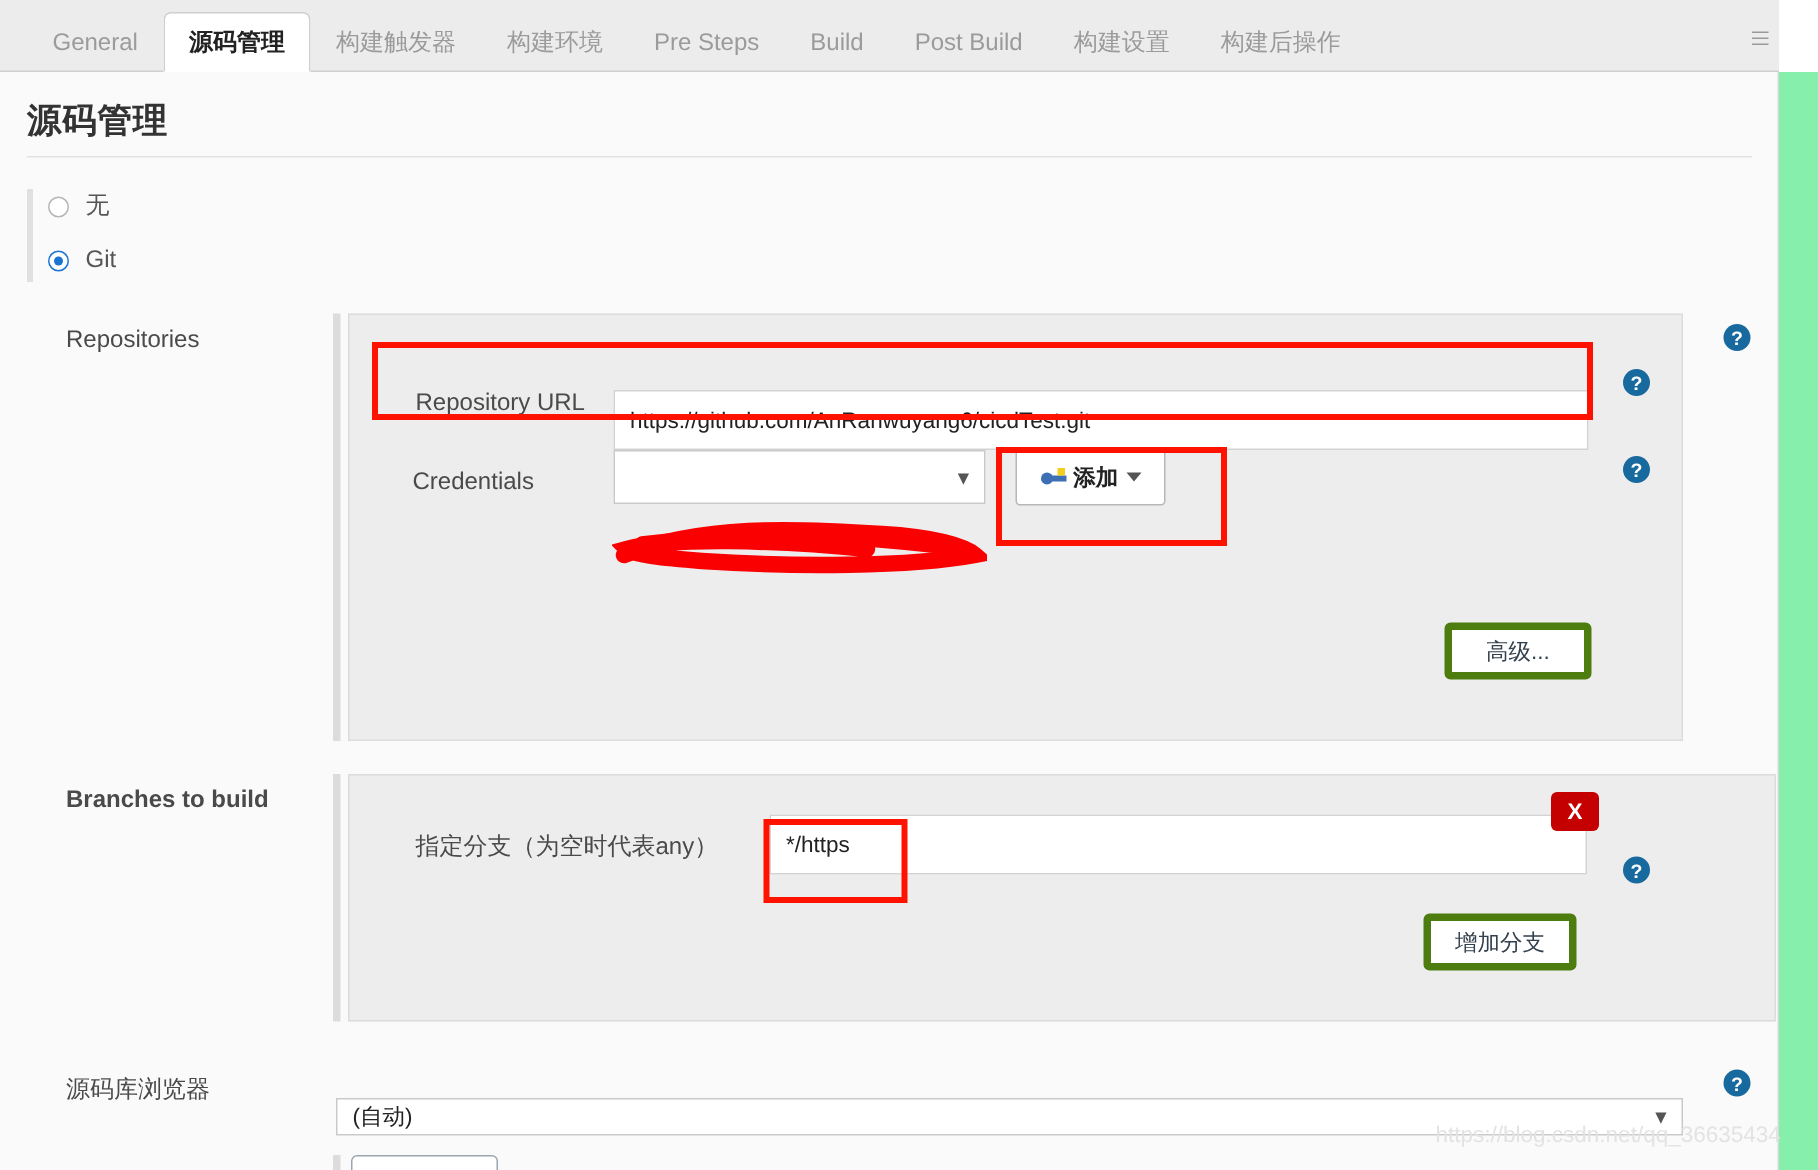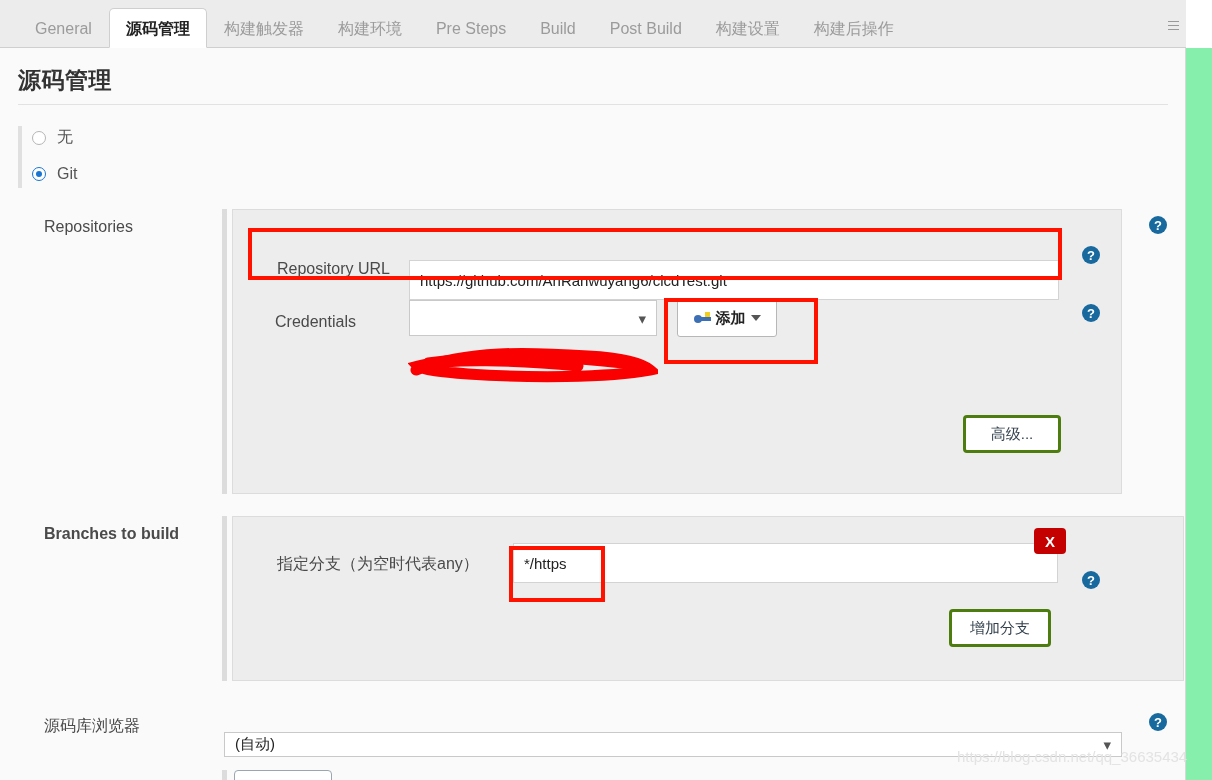--- a/index.html
+++ b/index.html
@@ -122,21 +122,21 @@
     border-top: 6px solid #555;
   }
   .caret-thin {
     font-size: 15px; color: #555; line-height: 1;
   }
 
   
   .btn {
     position: absolute;
     background: #fff;
-    border: 3px solid #4d7c0f;
+    border: 5px solid #4d7c0f;
     border-radius: 4px;
     font-size: 15px; color: #33404d;
     display: flex; align-items: center; justify-content: center;
     white-space: nowrap;
   }
   .btn.bold { font-weight: bold; }
   .btn-add {
     position: absolute;
     background: #fff;
     border: 1px solid #b7b7b7;

